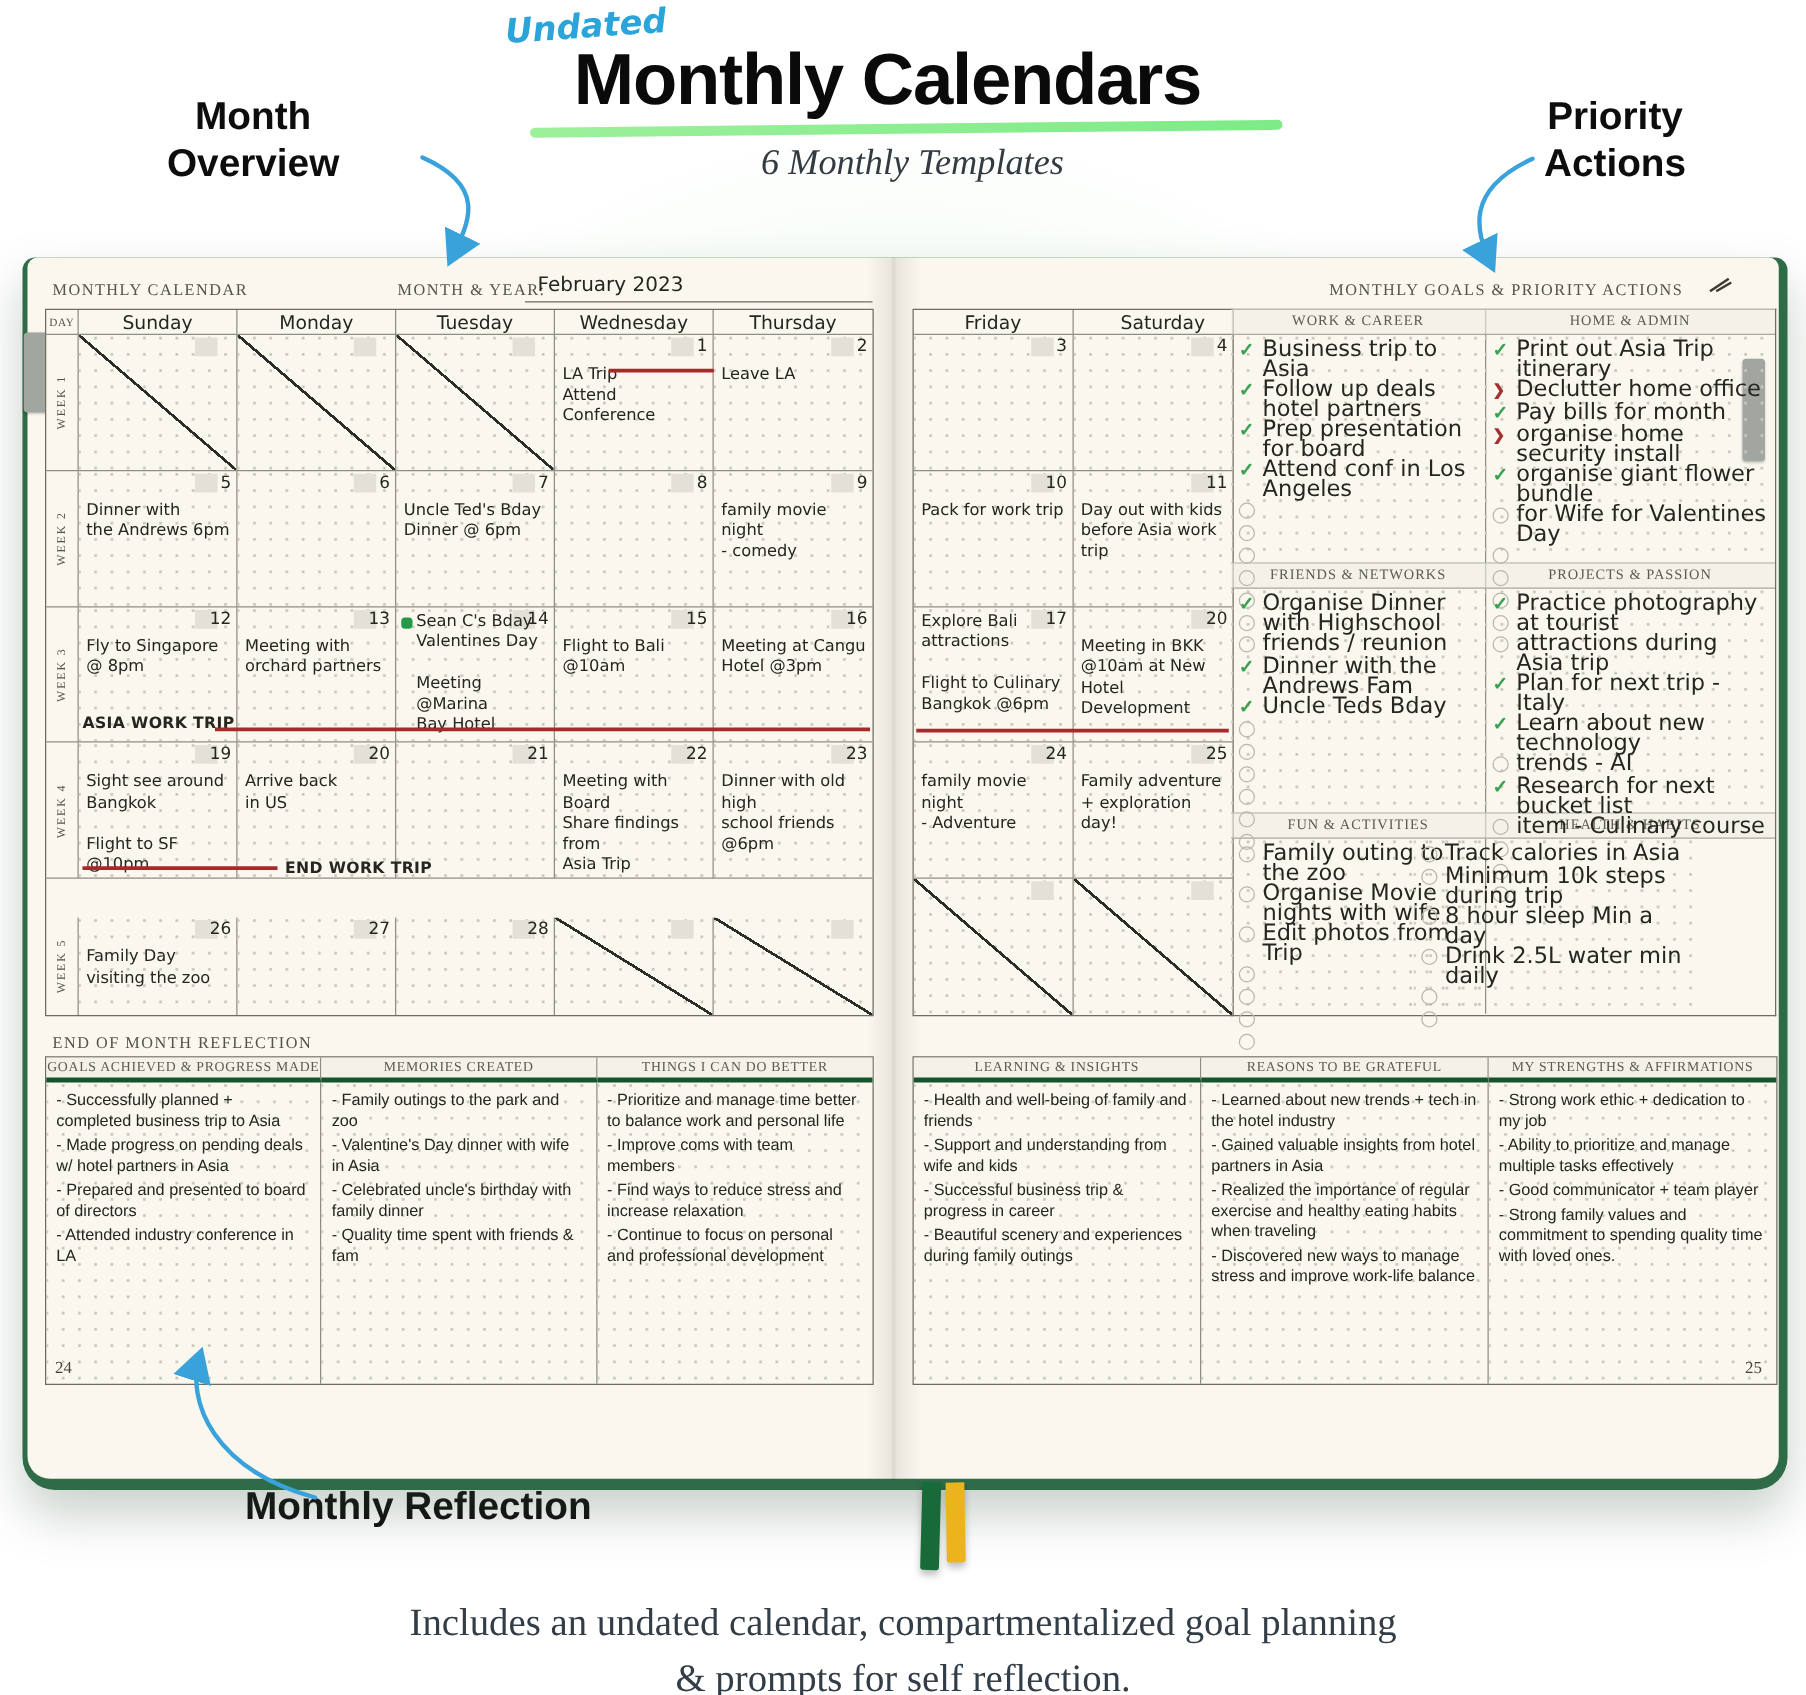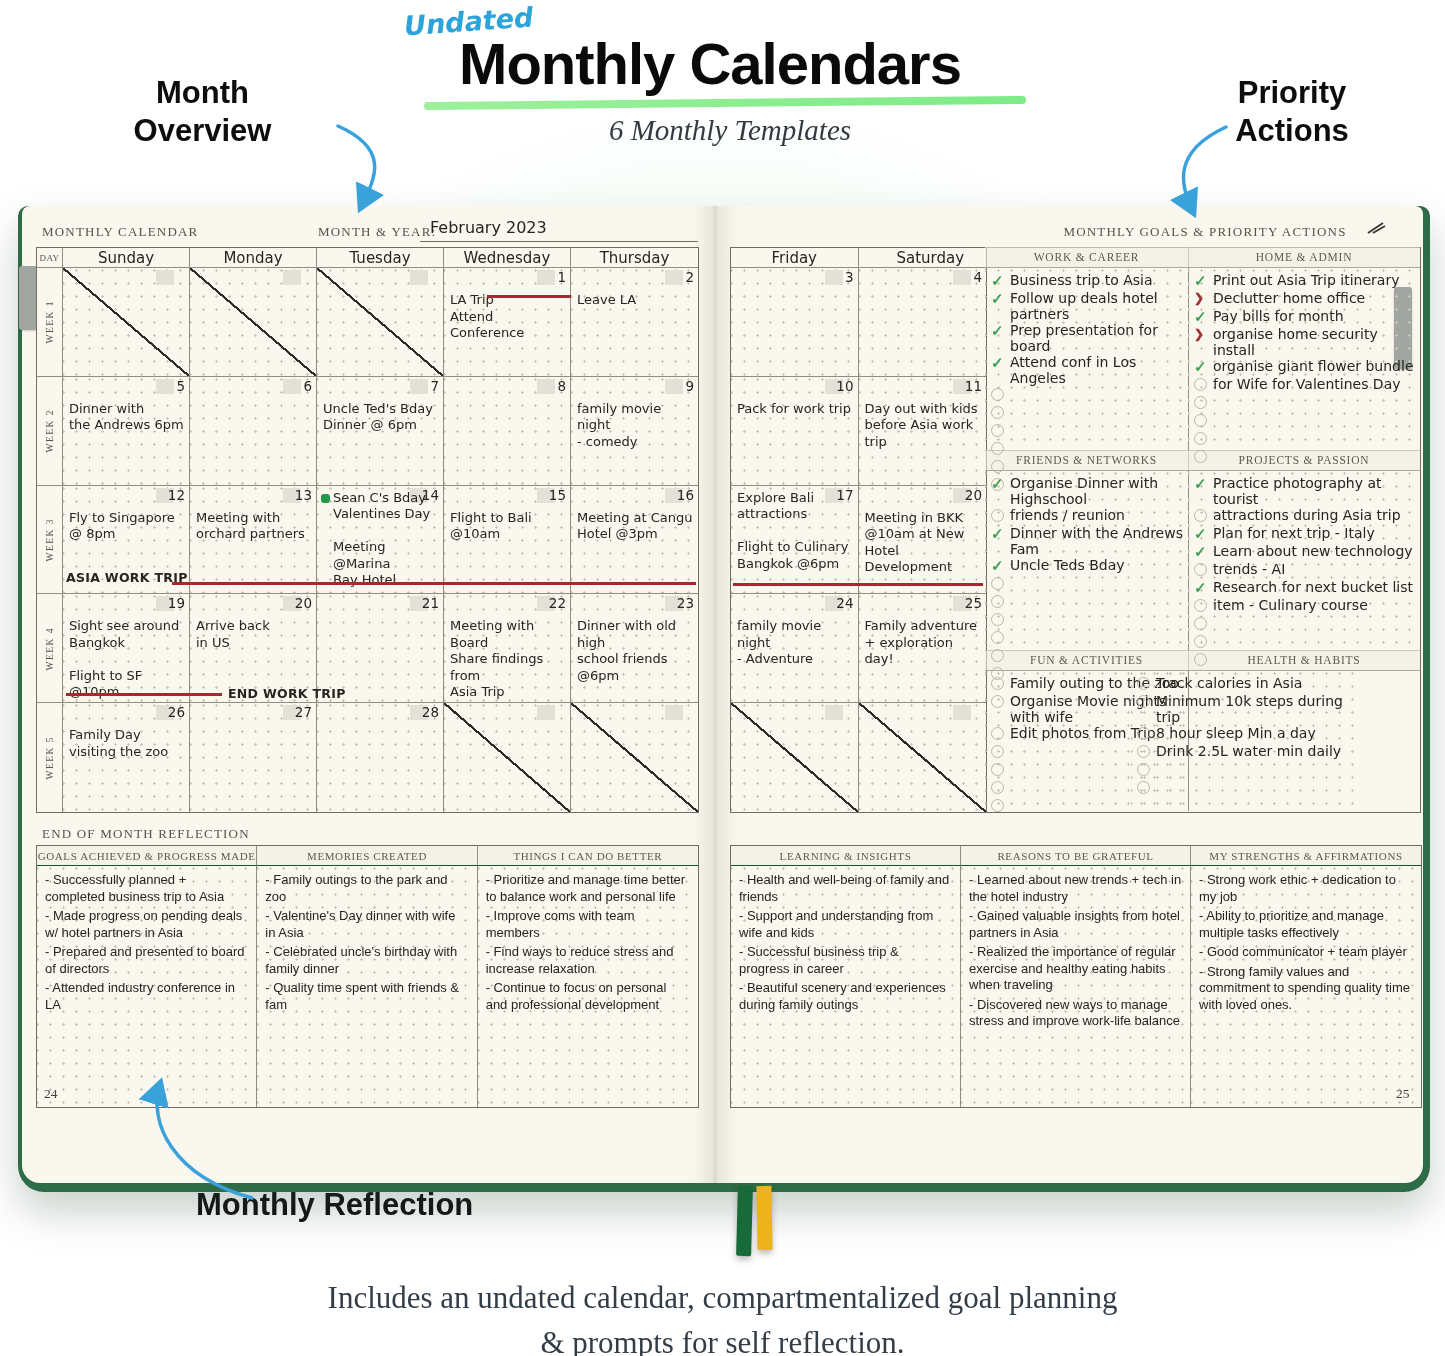--- a/index.html
+++ b/index.html
@@ -30,21 +30,21 @@
   
   .hw{font-family:"DejaVu Sans",sans-serif;color:#26251f;}
   .sc{font-family:"Liberation Serif",serif;color:#55534a;letter-spacing:1.2px;font-size:13px;}
   .dots{background-image:radial-gradient(circle,#c9c7ba 1px,rgba(0,0,0,0) 1.3px);background-size:13px 13px;background-position:7px 9px;}
   
   .grid{position:absolute;display:grid;border:1.4px solid #6f6d62;background:#f9f7ee;}
   .lgrid{left:36px;top:247px;width:661px;height:564px;grid-template-columns:26px repeat(5,1fr);grid-template-rows:20px repeat(5,1fr);}
   .rgrid{left:730px;top:247px;width:255px;height:564px;grid-template-columns:repeat(2,1fr);grid-template-rows:20px repeat(5,1fr);}
   .g{border-right:1px solid #908e83;border-bottom:1px solid #908e83;position:relative;overflow:hidden;}
   .lgrid > div:nth-child(6n){border-right:none;}
-  .lgrid > div:nth-child(n+31){border-bottom:none;}
+  .lgrid > div:nth-child(n+31){border-bottom:none;margin-top:31px;}
   .rgrid > div:nth-child(2n){border-right:none;padding-left:16px;}
   .rgrid > div:nth-child(n+11){border-bottom:none;}
   .hd{display:flex;align-items:center;justify-content:center;}
   .dh{font-size:15px;}
   .daylbl{font-family:"Liberation Serif",serif;font-size:9px;letter-spacing:0.5px;color:#55534a;}
   .wk{display:flex;align-items:center;justify-content:center;}
   .wkt{writing-mode:vertical-rl;transform:rotate(180deg);font-family:"Liberation Serif",serif;
     font-size:9.5px;letter-spacing:1.5px;color:#55534a;}
   .numbox{position:absolute;top:2px;right:15px;width:18px;height:15px;background:#e3e1d7;}
   .dnum{position:absolute;top:1px;right:4px;font-size:13.5px;}
@@ -57,30 +57,30 @@
   .redline{position:absolute;height:2.6px;background:#a8292b;}
   .annot{position:absolute;font-size:12.5px;font-weight:bold;letter-spacing:0.3px;}
   
   .goalsframe{position:absolute;left:985px;top:247px;width:435px;height:564px;
     border:1.4px solid #6f6d62;border-left:none;}
   .vline{position:absolute;background:#908e83;width:1px;}
   .hline{position:absolute;background:#908e83;height:1px;}
   .gsh{position:absolute;height:20px;border-bottom:1px solid #aaa89c;display:flex;align-items:center;justify-content:center;
     font-family:"Liberation Serif",serif;font-size:11.5px;letter-spacing:0.8px;color:#5c5a50;background:rgba(240,238,228,0.6);}
   .gsl{position:absolute;padding:4px 5px 0 6px;box-sizing:border-box;}
-  .ck{display:flex;gap:6px;align-items:flex-start;min-height:18px;font-size:14px;line-height:16px;}
+  .ck{display:flex;gap:6px;align-items:flex-start;min-height:18px;font-size:18px;line-height:16px;}
   .ic{width:13px;height:13px;margin-top:2px;flex:none;box-sizing:border-box;}
   .ic.c{border:1.2px solid #b9b7ab;border-radius:50%;}
   .ic.k::before{content:"\2713";color:#3ba04f;font-weight:bold;font-size:15px;line-height:13px;display:block;}
   .ic.a::before{content:"\276F";color:#a33131;font-weight:bold;font-size:12px;line-height:13px;display:block;}
   .ct{font-family:"DejaVu Sans",sans-serif;}
   
   .refg{position:absolute;display:grid;grid-template-columns:repeat(3,1fr);grid-template-rows:20px 1fr;
     border:1.4px solid #6f6d62;background:#f9f7ee;}
-  .refh{border-right:1px solid #908e83;border-bottom:1px solid #14532d;display:flex;align-items:center;justify-content:center;
+  .refh{border-right:1px solid #908e83;border-bottom:4px solid #14532d;display:flex;align-items:center;justify-content:center;
     font-family:"Liberation Serif",serif;font-size:11px;letter-spacing:0.6px;color:#5c5a50;background:rgba(240,238,228,0.6);}
   .refc{border-right:1px solid #908e83;padding:6px 8px;font-size:13px;line-height:16.5px;overflow:hidden;}
   .refg > div:nth-child(3n){border-right:none;}
   .refc div{margin-bottom:3px;font-family:Liberation Sans, sans-serif;}
   .pgnum{position:absolute;font-family:"Liberation Serif",serif;font-size:13.5px;color:#44423a;}
   
   .caption{position:absolute;left:160px;top:1276px;width:1125px;text-align:center;
     font-family:"Liberation Serif",serif;font-size:31px;color:#333d47;line-height:1.45;}
   svg.arrows{position:absolute;left:0;top:0;pointer-events:none;}
 </style>

